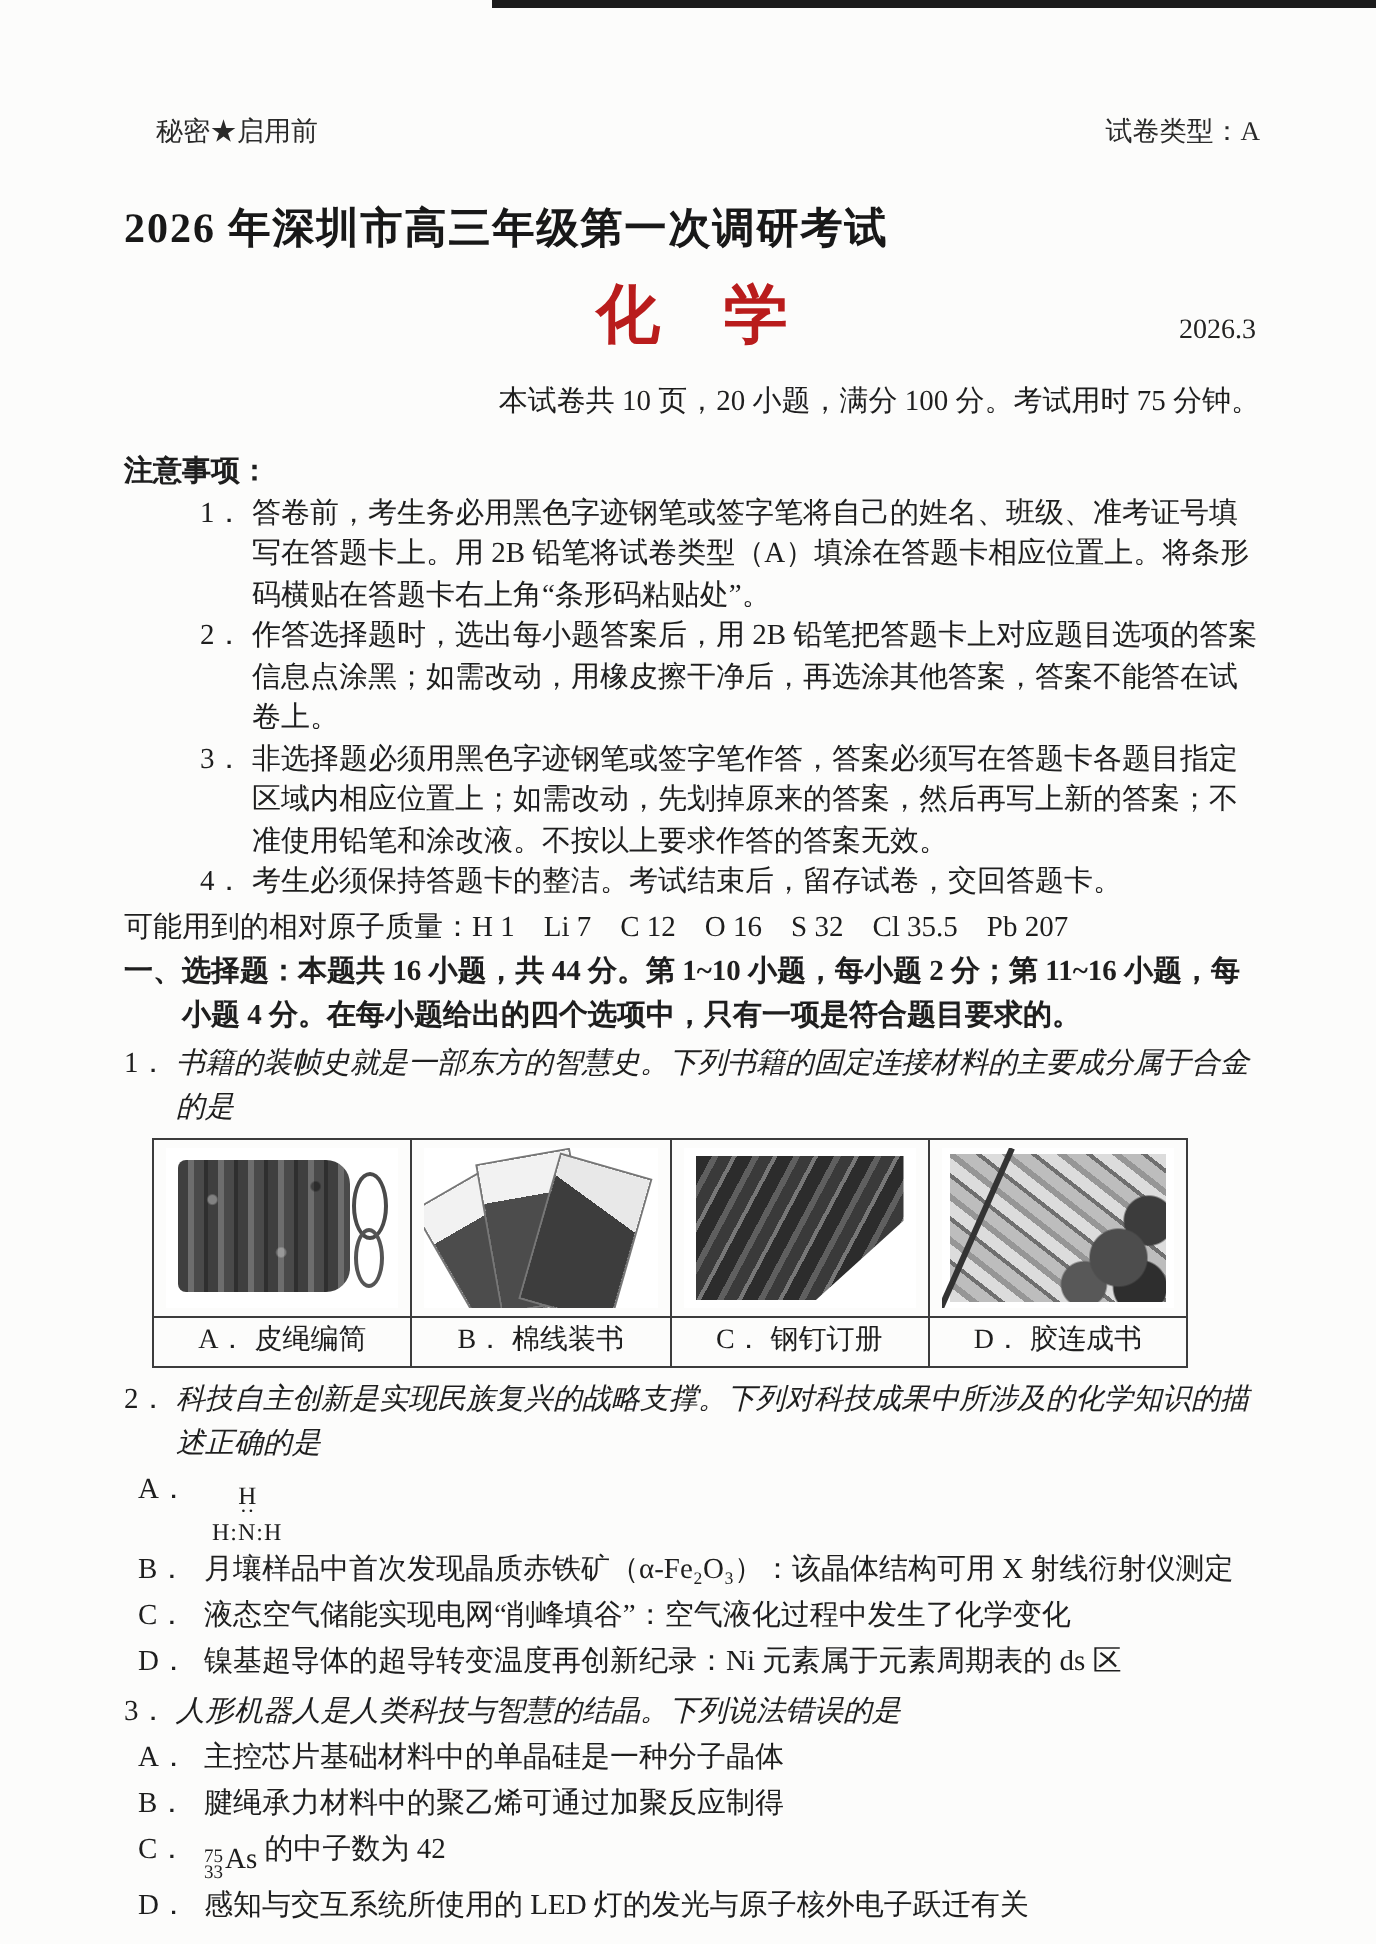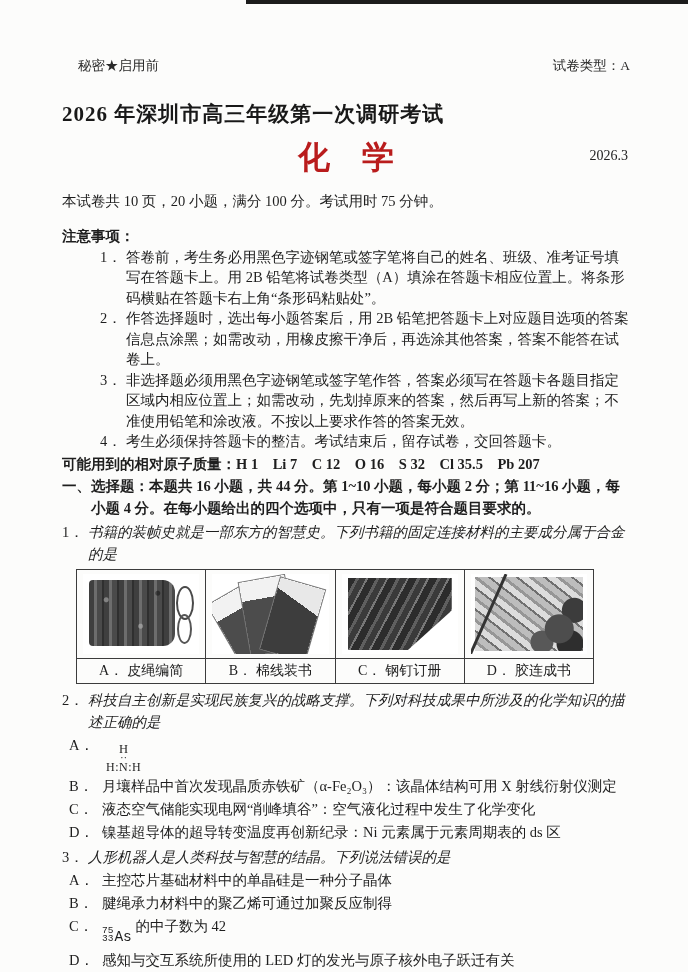--- a/index.html
+++ b/index.html
@@ -10,28 +10,28 @@
     font-size:14.5px;line-height:20.5px;
     -webkit-font-smoothing:antialiased;
   }
   .page{padding:56px 58px 0 62px;box-sizing:border-box;height:100%;position:relative;border-radius:27px;}
   .scan-bar{position:absolute;top:0;left:246px;right:0;height:4px;background:#1c1c1c;}
   .hdr{display:flex;justify-content:space-between;font-size:13.5px;color:#2a2a2a;}
   .hdr .sec{margin-left:16px;}
   .exam-title{margin-top:24px;text-align:left;font-weight:bold;font-size:21px;line-height:26px;letter-spacing:1px;color:#181818;}
   .subject-row{position:relative;margin-top:8px;height:44px;}
   .subject{text-align:center;font-weight:bold;font-size:32px;line-height:44px;color:#b91c1c;}
-  .date{position:absolute;right:2px;bottom:12px;font-size:14px;color:#222;}
-  .info-line{margin-top:12px;}
+  .date{position:absolute;right:2px;bottom:2px;font-size:14px;color:#222;}
+  .info-line{margin-top:12px;text-align:right;}
   .notices-hd{margin-top:15px;font-weight:bold;}
   .nlist{margin-left:38px;}
   .nrow{display:flex;}
   .nrow .n{flex:0 0 26px;}
   .nrow .b{flex:1;}
-  .atomic{font-weight:bold;margin-top:2px;}
+  .atomic{font-weight:normal;margin-top:2px;}
   .sect{display:flex;font-weight:bold;margin-top:2px;line-height:21.5px;}
   .sect .n{flex:0 0 28px;}
   .qa{line-height:21.5px;}
   .q{display:flex;margin-top:3px;}
   .q .n{flex:0 0 26px;}
   .q .b{flex:1;font-style:italic;}
   .opt{display:flex;margin-left:7px;margin-top:1.5px;}
   .opt .ol{flex:0 0 33px;}
   .opt .ob{flex:1;}
   
@@ -67,21 +67,21 @@
       radial-gradient(circle at 62% 88%,#585858 0 11px,transparent 12px),
       radial-gradient(circle at 88% 90%,#2e2e2e 0 13px,transparent 14px),
       repeating-linear-gradient(38deg,#dcdcdc 0 6px,#969696 6px 9px,#bdbdbd 9px 15px,#6f6f6f 15px 17px);}
   .pd-line{position:absolute;left:14px;top:-4px;width:3px;height:120%;background:#333;transform:rotate(24deg);}
   
   .lewis{display:inline-flex;flex-direction:column;align-items:center;vertical-align:-3px;margin-left:4px;}
   .lewis .lt{font-size:12.5px;line-height:11px;}
   .lewis .ld{font-size:11px;line-height:5px;letter-spacing:0;}
   .lewis .lb{font-size:12px;line-height:15px;letter-spacing:.5px;}
   
-  .isotope{display:inline-flex;align-items:flex-start;vertical-align:-2px;font-family:Liberation Mono, monospace;}
+  .isotope{display:inline-flex;align-items:flex-end;vertical-align:-2px;}
   .iso-nums{display:inline-flex;flex-direction:column;align-items:flex-end;font-size:9.5px;line-height:8.5px;margin-right:1px;}
 </style>
 </head>
 <body>
 
 <div class="scan-bar"></div>
 
 <div class="page">
 
   <div class="hdr">

